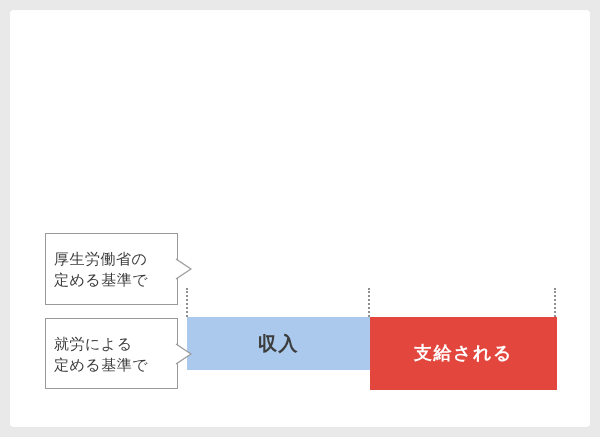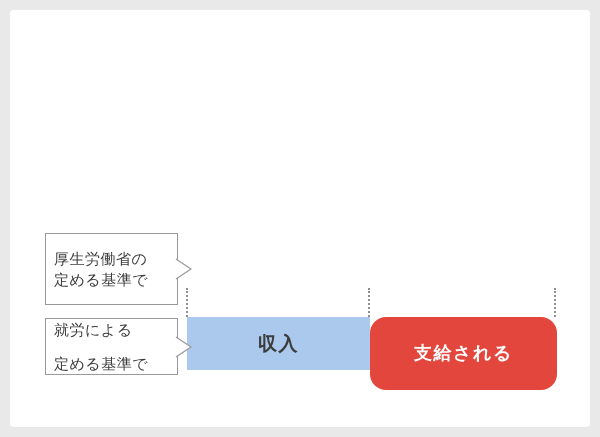--- a/index.html
+++ b/index.html
@@ -26,40 +26,40 @@
   }
   .seg-blue { color:var(--highlight-text, #5B8FD4); }
   
   .callout {
     position:absolute; left:35px; width:133px; box-sizing:border-box;
     background:#fff; border:1px solid var(--label-border, #999999);
     display:flex; flex-direction:column; justify-content:center;
     padding-left:8px; z-index:2;
   }
   .callout-1 { top:223px; height:72px; }
-  .callout-2 { top:308px; height:57px;justify-content:space-between; }
+  .callout-2 { top:308px; height:71px; }
   .callout-line {
     font-size:15px; line-height:21px; letter-spacing:0.5px;
     color:var(--body-text, #3C3C3C); white-space:nowrap;
   }
   .callout-tail {
     position:absolute; left:100%; top:50%;
     transform:translateY(-50%); margin-left:-2px; z-index:3; display:block;
   }
   .callout-tail path {
     fill:#fff; stroke:var(--label-border, #999999); stroke-width:1.3px;
   }
   
   .bar {
     position:absolute; display:flex; align-items:center; justify-content:center;
     z-index:1;
   }
   .bar-minimum { left:177px; top:207px; width:370px; height:71px; background:var(--bar-minimum-bg, #F5D484); }
   .bar-income  { left:177px; top:307px; width:183px; height:53px; background:var(--bar-income-bg, #ABC9EC); }
-  .bar-benefit { left:360px; top:307px; width:187px; height:73px; background:var(--bar-benefit-bg, #E2463C);border-radius:16px; }
+  .bar-benefit { left:360px; top:307px; width:187px; height:73px; background:var(--bar-benefit-bg, #E2463C); }
   .bar-label {
     font-size:19px; font-weight:bold; letter-spacing:1.5px;
     color:var(--body-text, #3C3C3C);
   }
   .benefit-lines {
     text-align:center; font-size:18px; line-height:25px; font-weight:bold;
     letter-spacing:1.5px; color:var(--bar-benefit-text, #FFFFFF);
   }
   
   .dot-line {

